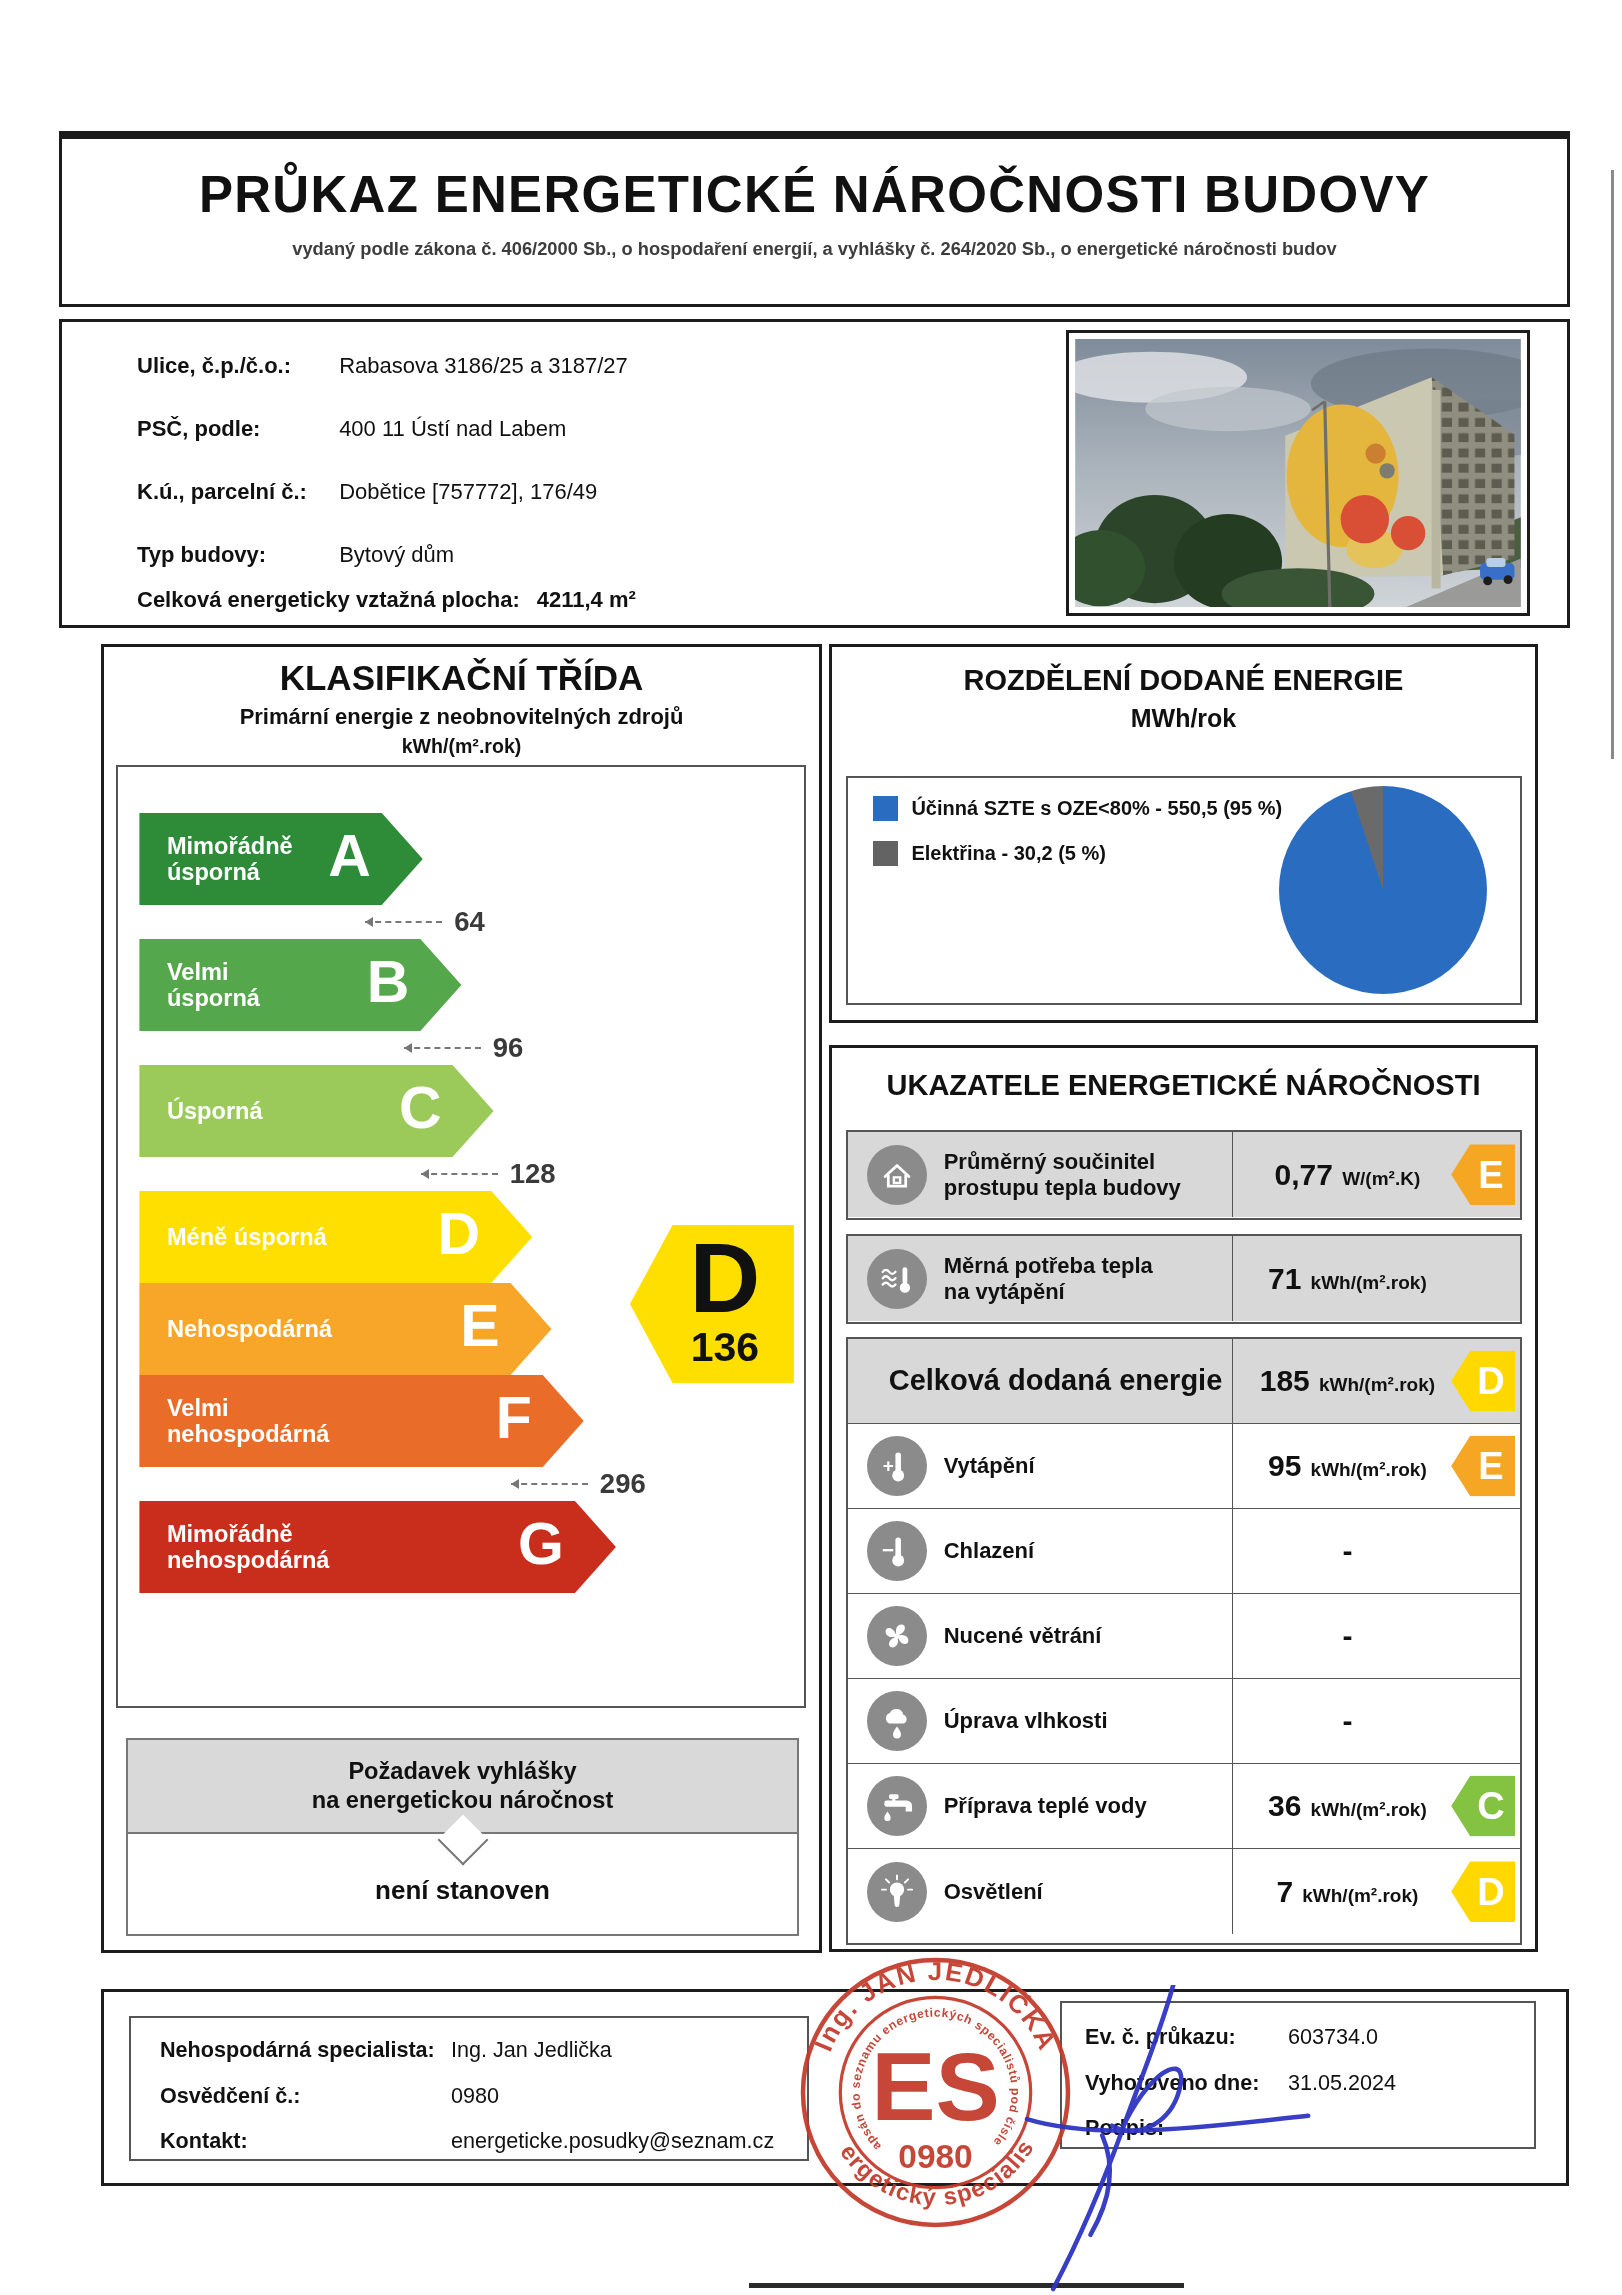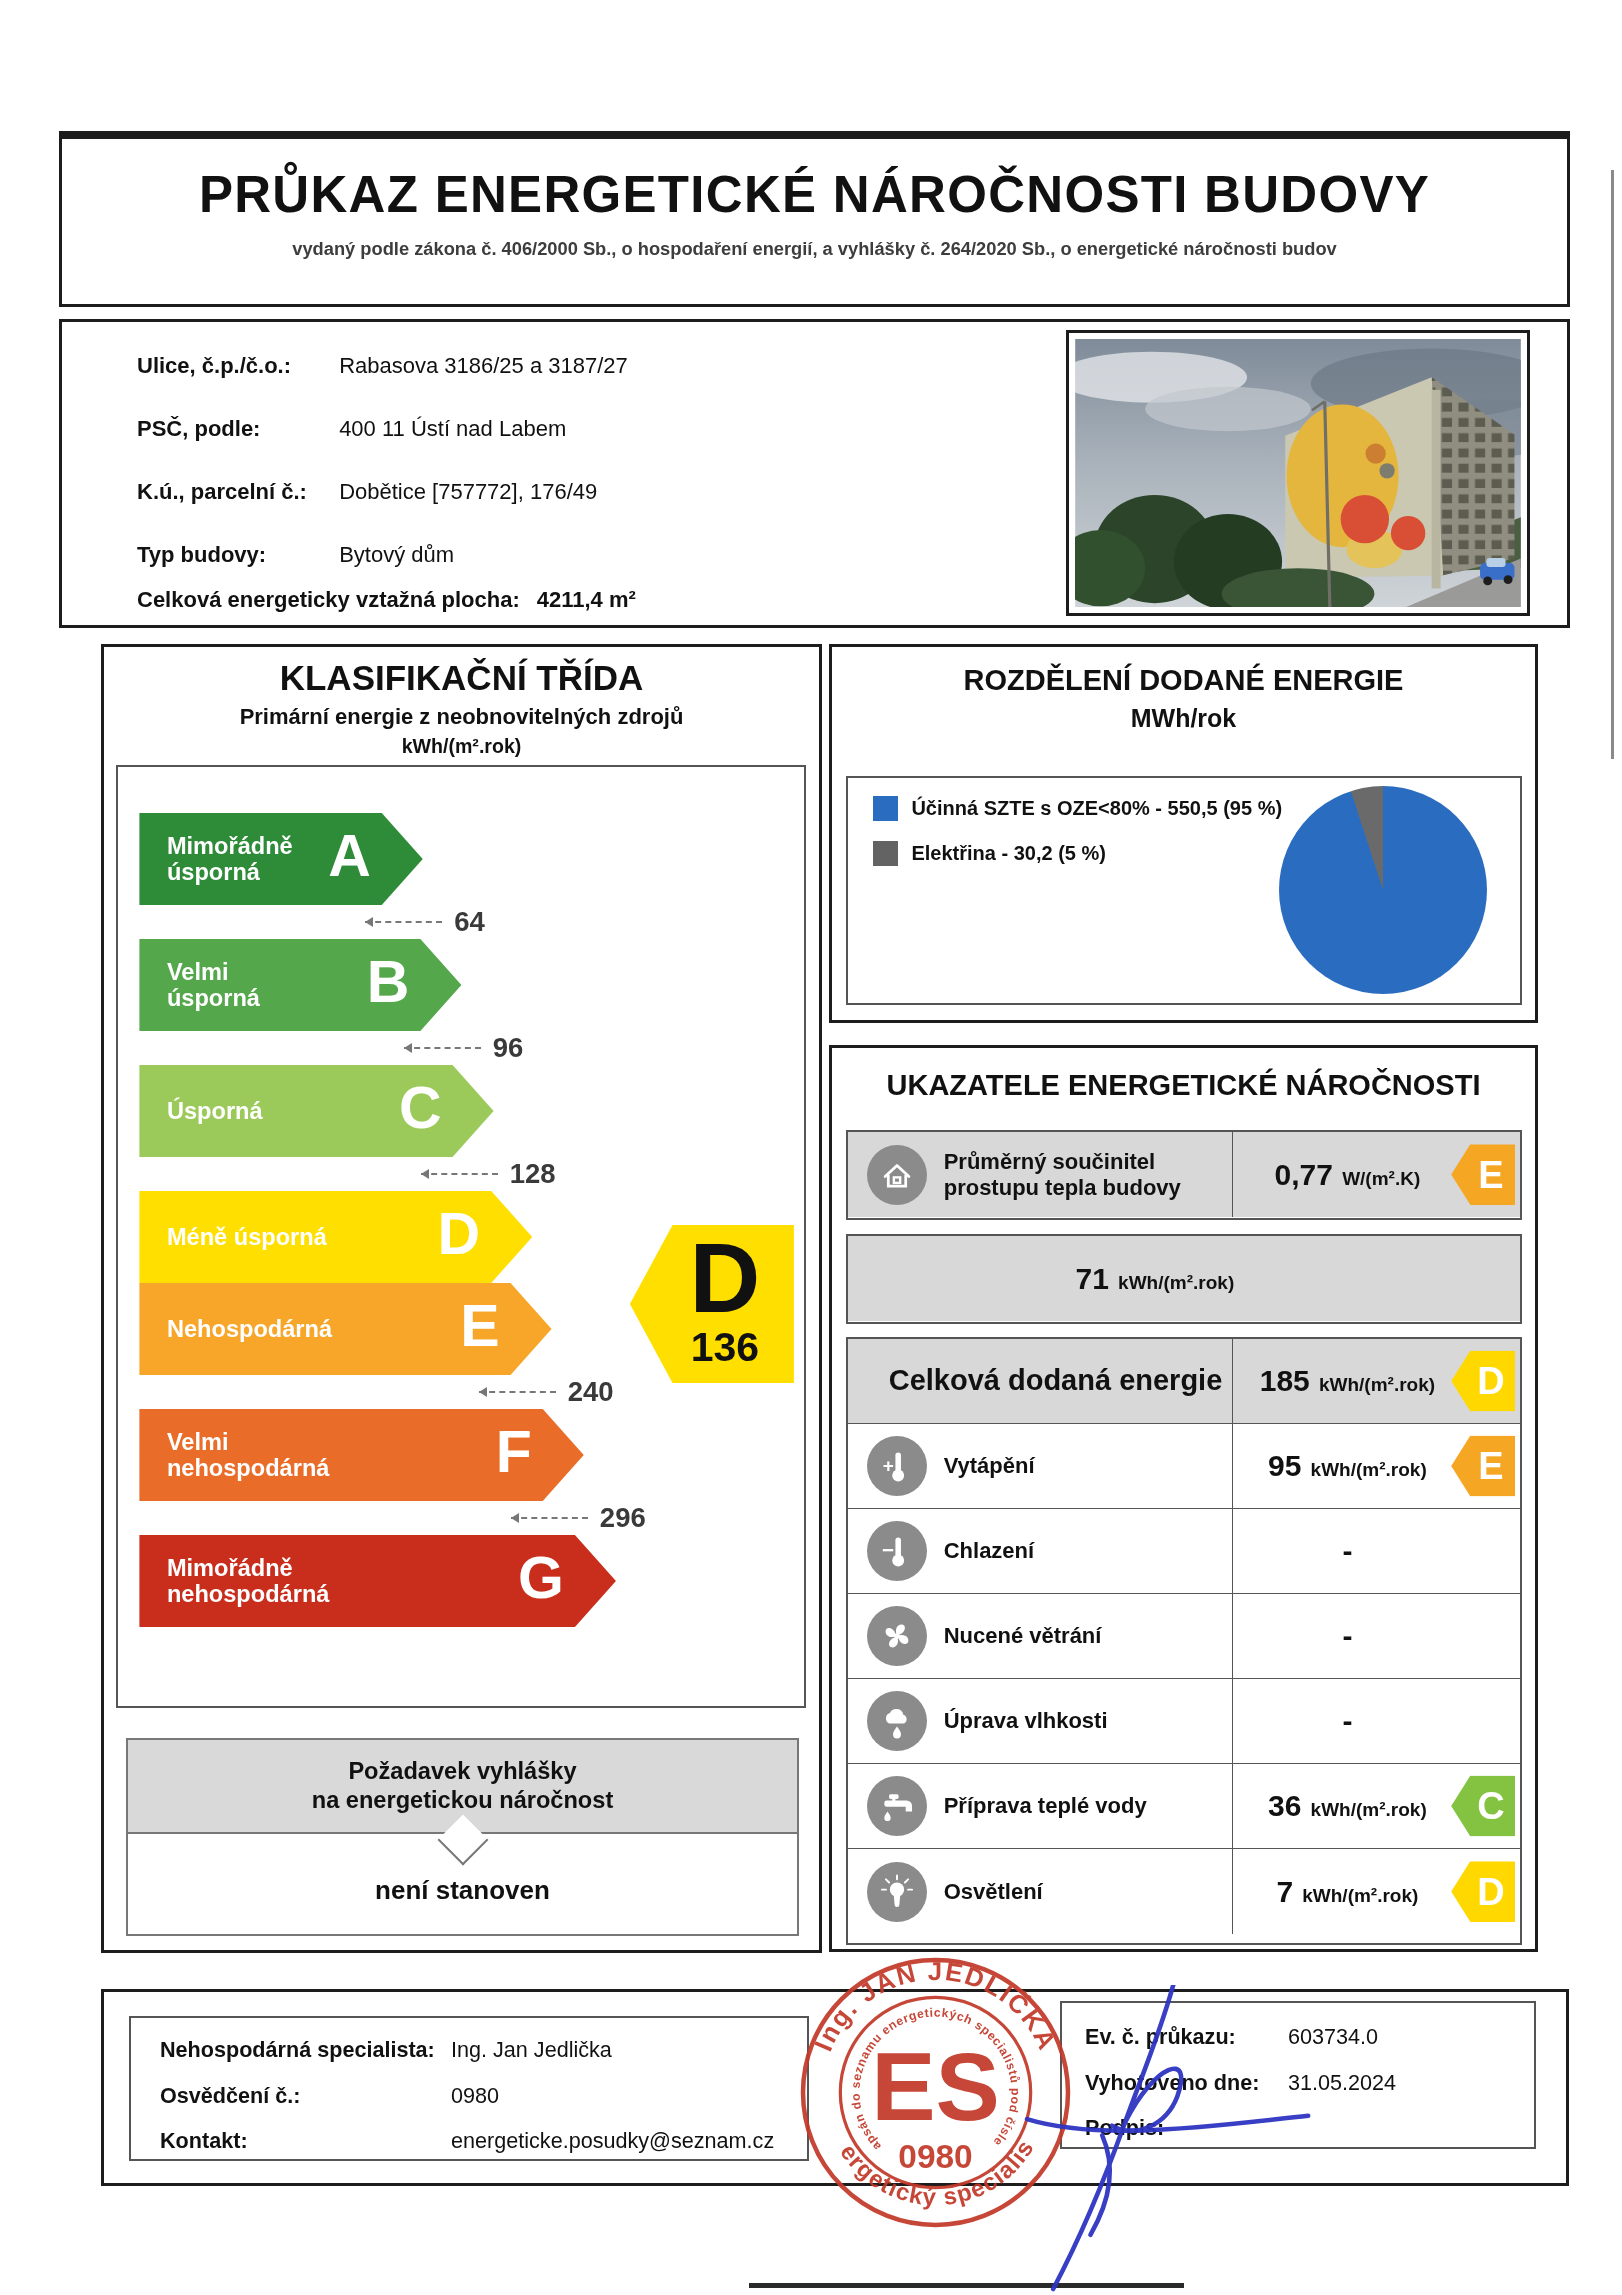--- a/index.html
+++ b/index.html
@@ -229,26 +229,20 @@
             <span class="bar-letter">D</span>
             </div>
         </div>
 
         <div class="class-row">
           <div class="bar" style="width: 64%; background: rgb(247, 166, 41);">
               <span class="bar-label pre">Nehospodárná</span>
             <span class="bar-letter">E</span>
             </div>
         </div>
-        <div class="th-row">
-            <div class="threshold" style="width: calc(64% + 62px);">
-              <span class="th-line"></span>
-              <span class="th-num">240</span>
-            </div>
-          </div>
 
         <div class="class-row">
           <div class="bar" style="width: 69%; background: rgb(233, 108, 40);">
               <span class="bar-label pre">Velmi
 nehospodárná</span>
             <span class="bar-letter">F</span>
             </div>
         </div>
         <div class="th-row">
             <div class="threshold" style="width: calc(69% + 62px);">
@@ -321,20 +315,35 @@
             </span>
           <span class="ind-arrow" style="background: rgb(245, 166, 35);">
               <span>E</span>
             </span>
         </div>
       </div>
     </div>
 
     <div class="inbox" id="ind-r2">
       <div class="ind-row gray">
+        <div class="ind-left">
+          <span class="ind-icon">
+            <svg viewBox="0 0 48 48">
+                <g fill="none" stroke="#fff" stroke-width="3" stroke-linecap="round">
+                  <path d="M6 15 q4 -5 8 0 t8 0"></path>
+                  <path d="M6 23 q4 -5 8 0 t8 0"></path>
+                  <path d="M6 31 q4 -5 8 0 t8 0"></path>
+                </g>
+                <rect x="31" y="9" width="6" height="21" rx="3" fill="#fff"></rect>
+                <circle cx="34" cy="35" r="6.5" fill="#fff"></circle>
+              </svg>
+            </span>
+          <span class="ind-label pre">Měrná potřeba tepla
+na vytápění</span>
+        </div>
         <div class="ind-right">
           <span class="ind-value">
               <span class="ind-num">71</span>
               <span class="ind-unit">kWh/(m².rok)</span>
             </span>
 
         </div>
       </div>
     </div>
 

